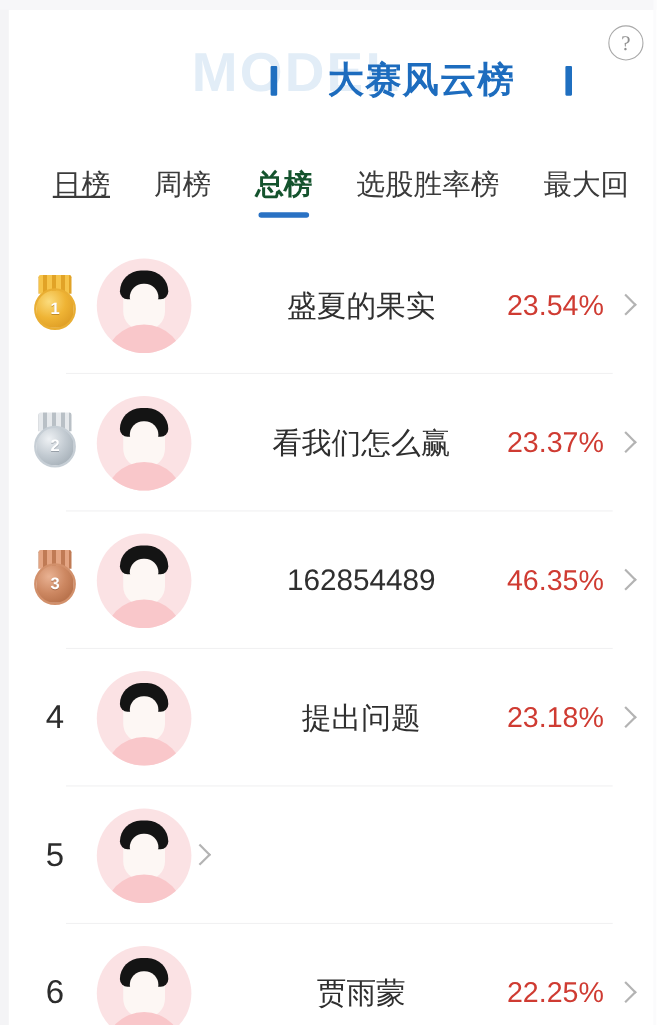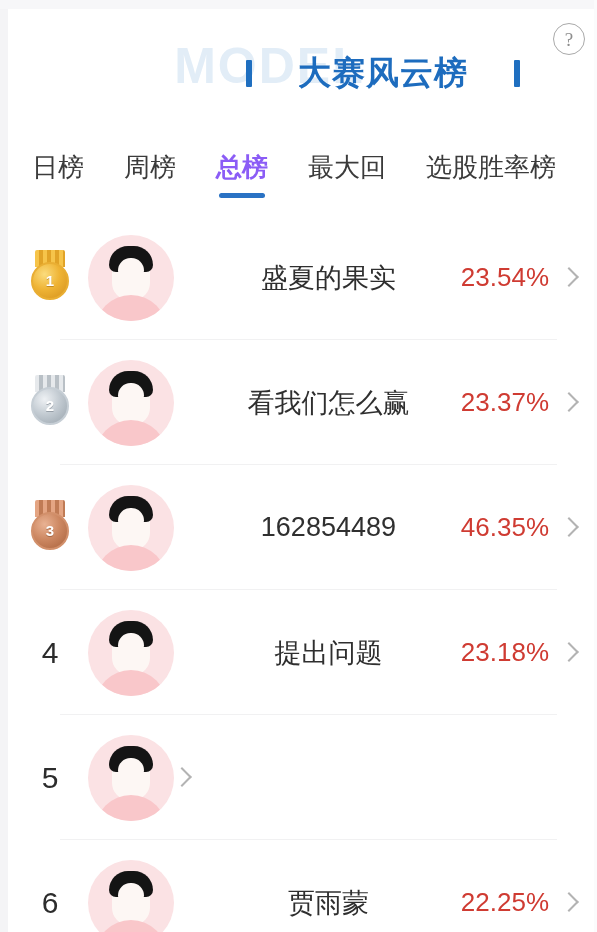--- a/index.html
+++ b/index.html
@@ -124,23 +124,23 @@
   .tab {
     position: relative;
     flex: 0 0 auto;
     padding: 0 0 0 0;
     margin-right: 40px;
     font-size: 26px;
     color: #3b3b3b;
     white-space: nowrap;
     line-height: 34px;
   }
-  .tab:first-child { margin-left: 24px; }
+  .tab:first-child { margin-left: 40px; text-decoration: underline; }
   .tab.active {
-    color: #8b5cf6;
+    color: #14532d;
     font-weight: bold;
   }
   .tab .underline {
     position: absolute;
     left: 3px;
     right: 3px;
     bottom: -14px;
     height: 5px;
     background: #2a72c4;
     border-radius: 3px;
@@ -341,22 +341,22 @@
         <span class="title-text">大赛风云榜</span>
         <span class="title-bar"></span>
       </div>
     </div>
   </div>
 
   <div class="tabs" id="tabs">
       <div class="tab"><span>日榜</span></div>
       <div class="tab"><span>周榜</span></div>
       <div class="tab active"><span>总榜</span><span class="underline"></span></div>
+      <div class="tab"><span>选股胜率榜</span></div>
       <div class="tab"><span>最大回</span></div>
-      <div class="tab"><span>选股胜率榜</span></div>
     </div>
 
   <div class="list" id="list">
       <div class="row">
         <div class="rank">
           <div class="medal gold">
             <div class="ribbon"></div>
             <div class="disc">1</div>
           </div>
         </div>

